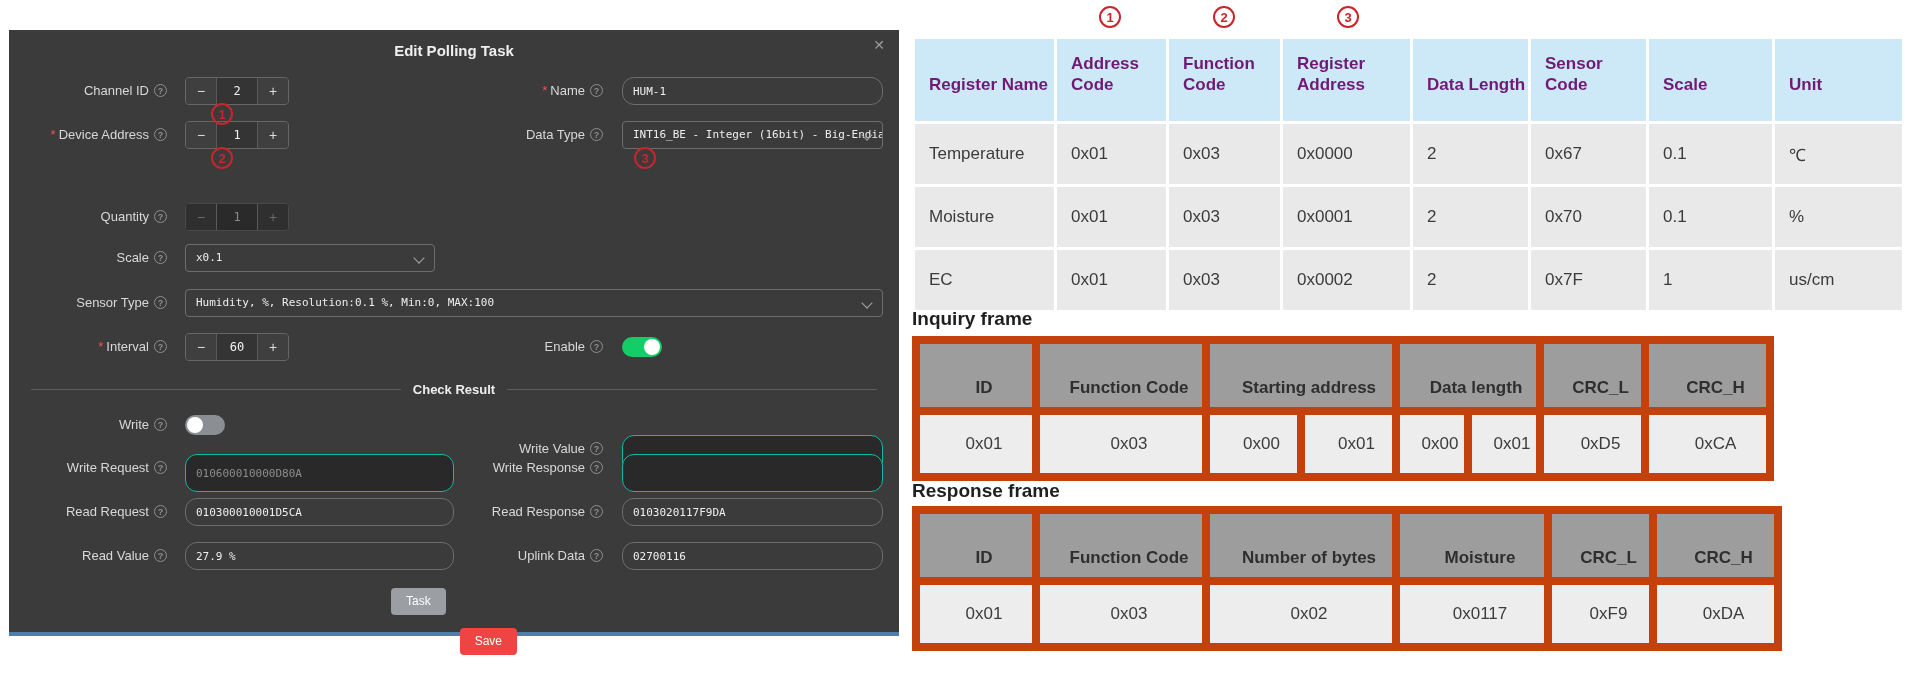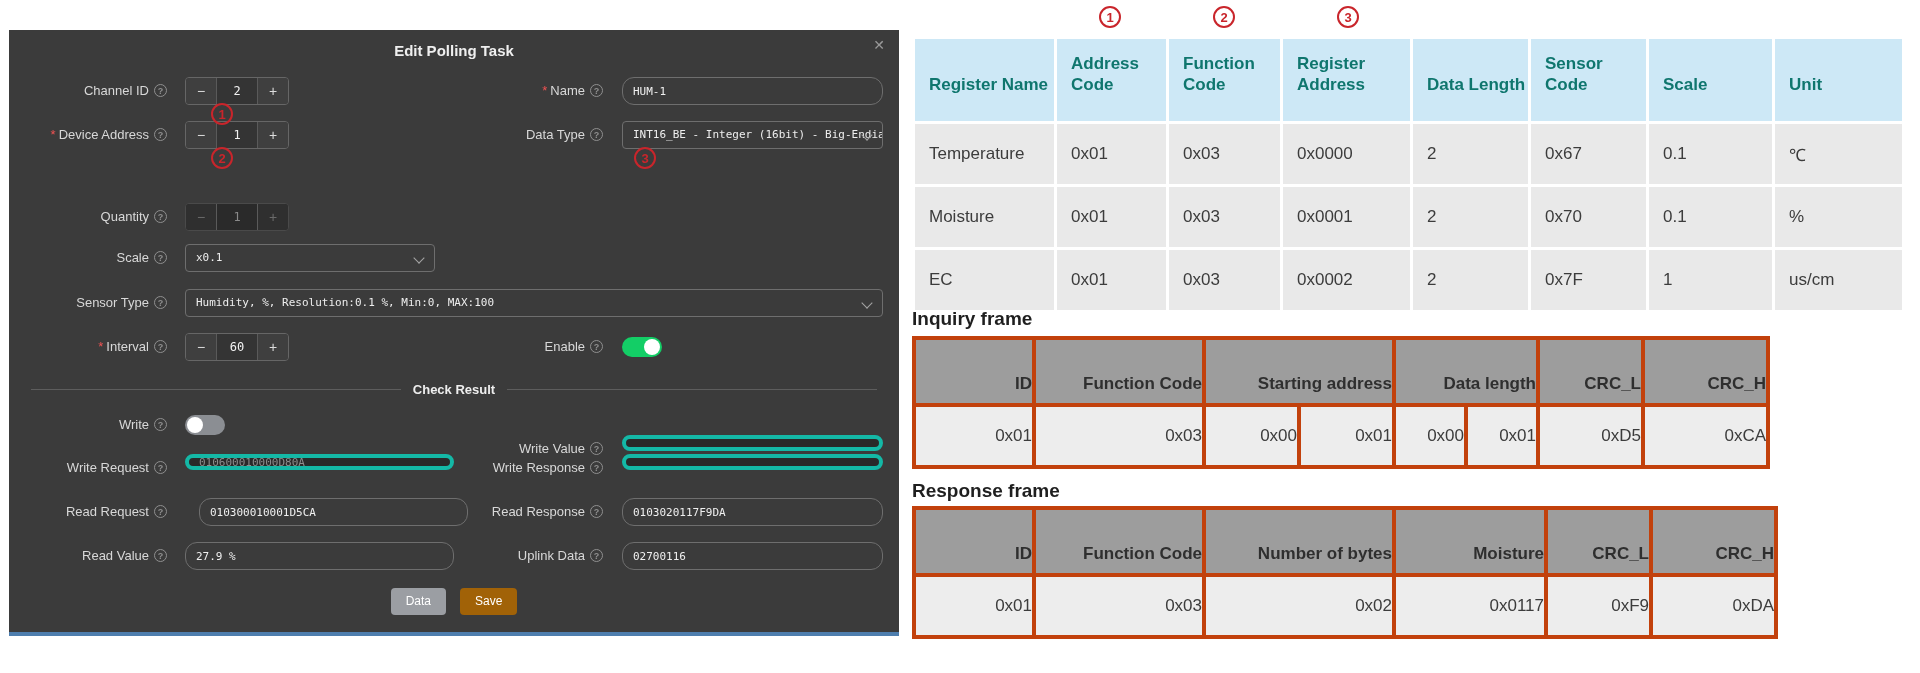--- a/index.html
+++ b/index.html
@@ -47,60 +47,60 @@
        box-sizing:border-box;color:#eee;font-family:"DejaVu Sans Mono",monospace;
        font-size:11px;line-height:26px;padding:0 24px 0 10px;white-space:nowrap;
        overflow:hidden;background:#3b3b3b;cursor:pointer;}
   .chev{position:absolute;right:11px;top:9px;width:7px;height:7px;
         border-right:1.5px solid #a5a5a5;border-bottom:1.5px solid #a5a5a5;
         transform:rotate(45deg);}
   .w250{width:250px;} .w261{width:261px;} .w698{width:698px;}
   .tin{height:28px;border:1px solid #6e6e6e;border-radius:12px;box-sizing:border-box;
        background:transparent;color:#f0f0f0;font-family:"DejaVu Sans Mono",monospace;
        font-size:11px;padding:0 10px;outline:none;}
-  .tin.dark{background:#292929;border:4px solid #14b8a6;color:#8d8d8d;height:16px;}
+  .tin.dark{background:#292929;border:1px solid #14b8a6;color:#8d8d8d;height:38px;}
 
   
   .toggle{position:relative;width:40px;height:20px;border-radius:10px;margin-top:4px;cursor:pointer;}
   .toggle.on{background:#13ce66;}
   .toggle.off{background:#8b8e93;}
   .toggle::after{content:"";position:absolute;top:2px;width:16px;height:16px;border-radius:50%;background:#fff;}
   .toggle.on::after{right:2px;}
   .toggle.off::after{left:2px;}
 
   
   .divider{position:absolute;top:352px;left:22px;right:22px;display:flex;align-items:center;gap:12px;}
   .divider::before,.divider::after{content:"";flex:1;height:1px;background:#5d5d5d;}
   .divider span{color:#eee;font-size:13px;font-weight:bold;white-space:nowrap;}
 
   
   .btn-row{position:absolute;top:558px;left:0;width:100%;display:flex;justify-content:center;gap:14px;}
   .btn{height:27px;line-height:27px;padding:0 15px;border-radius:4px;color:#fff;font-size:12px;
        border:none;cursor:pointer;font-family:"Liberation Sans",sans-serif;}
   .btn.check{background:#9b9ea3;}
-  .btn.save{background:#a16207;}
+  .btn.save{background:#ef4444;margin-top:40px;}
 
   
   .ann{position:absolute;width:22px;height:22px;border:2px solid #c9252b;border-radius:50%;
        color:#c9252b;font-size:13px;font-weight:bold;text-align:center;line-height:19px;
        box-sizing:border-box;background:transparent;}
 
   
   table{border-collapse:collapse;table-layout:fixed;}
   .regtable{position:absolute;left:912px;top:36px;}
   .regtable th,.regtable td{border:3px solid #fff;padding:0 0 0 14px;text-align:left;}
-  .regtable th{background:#cde8f6;color:#0f766e;font-size:17px;font-weight:bold;
+  .regtable th{background:#cde8f6;color:#701a75;font-size:17px;font-weight:bold;
                height:56px;vertical-align:bottom;padding-bottom:26px;line-height:21px;}
   .regtable td{background:#e9e9e9;color:#3c3c3c;font-size:17px;height:60px;vertical-align:middle;}
 
   .frame-heading{position:absolute;left:912px;color:#1f1f1f;font-size:19px;font-weight:bold;}
   .fh-inquiry{top:308px;} .fh-response{top:480px;}
   .frametable{position:absolute;left:912px;}
   .ft-inquiry{top:336px;} .ft-response{top:506px;}
-  .frametable th,.frametable td{border:4px solid #c2410c;padding:0 0 0 16px;text-align:right;}
+  .frametable th,.frametable td{border:8px solid #c2410c;padding:0 0 0 16px;text-align:center;}
   .frametable th{background:#9d9d9d;color:#2f2f2f;font-size:17px;font-weight:bold;
                  height:54px;vertical-align:bottom;padding-bottom:9px;}
   .frametable td{background:#ededed;color:#3c3c3c;font-size:17px;height:58px;vertical-align:middle;}
 </style>
 </head>
 <body>
 
 <div class="modal">
   <div class="modal-title">Edit Polling Task</div>
   <div class="modal-close">✕</div>
@@ -171,34 +171,34 @@
 
   <div class="frow fr9">
     <div class="lbl lbl-l"><span>Write Request</span><span class="qicon">?</span></div>
     <input class="ctl-l tin dark" style="width: 269px;" disabled="" value="010600010000D80A">
     <div class="lbl lbl-r"><span>Write Response</span><span class="qicon">?</span></div>
     <input class="ctl-r tin dark w261" disabled="" value="" style="">
   </div>
 
   <div class="frow fr10">
     <div class="lbl lbl-l"><span>Read Request</span><span class="qicon">?</span></div>
-    <input class="ctl-l tin" style="width: 269px; margin-left: 14px;" value="010300010001D5CA">
+    <input class="ctl-l tin" style="width: 269px;" value="010300010001D5CA">
     <div class="lbl lbl-r"><span>Read Response</span><span class="qicon">?</span></div>
     <input class="ctl-r tin w261" value="0103020117F9DA" style="">
   </div>
 
   <div class="frow fr11">
     <div class="lbl lbl-l"><span>Read Value</span><span class="qicon">?</span></div>
     <input class="ctl-l tin" style="width: 269px;" value="27.9 %">
     <div class="lbl lbl-r"><span>Uplink Data</span><span class="qicon">?</span></div>
     <input class="ctl-r tin w261" value="02700116" style="">
   </div>
 
   <div class="btn-row">
-    <button class="btn check">Data</button>
+    <button class="btn check">Task</button>
     <button class="btn save">Save</button>
   </div>
 
   <div class="ann" style="left:202px;top:73px">1</div>
   <div class="ann" style="left:202px;top:117px">2</div>
   <div class="ann" style="left:625px;top:117px">3</div>
 </div>
 
 <div class="ann" style="left:1099px;top:6px">1</div>
 <div class="ann" style="left:1213px;top:6px">2</div>

